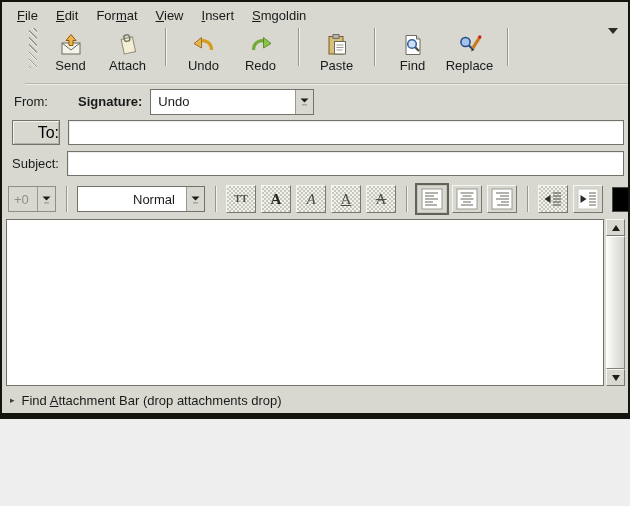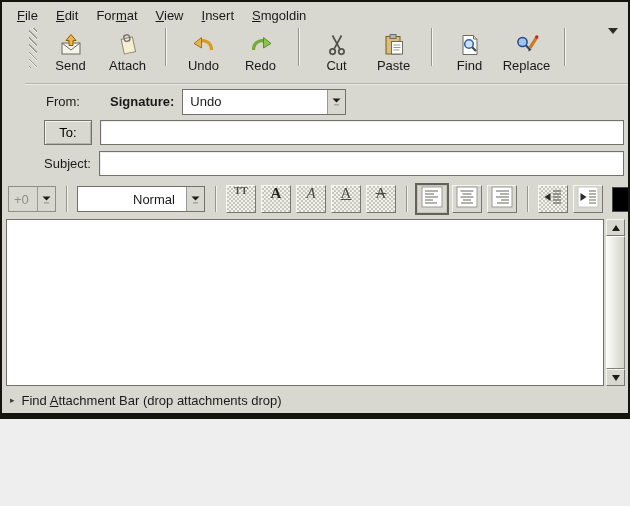--- a/index.html
+++ b/index.html
@@ -29,56 +29,56 @@
   .tbtn .ticon { width: 24px; height: 24px; }
   .tbtn .ticon svg { width: 24px; height: 24px; display: block; }
   .tlabel { font-size: 13px; white-space: nowrap; }
   .tsep { width: 1px; height: 38px; background: #96968e; box-shadow: 1px 0 0 #f4f4ee; margin: 0 9px; flex: none; }
   .toolbar-chevron { margin-left: auto; margin-right: 2px; width: 0; height: 0;
           border-left: 5px solid transparent; border-right: 5px solid transparent;
           border-top: 6px solid #2c2c27; }
 
   
   .headers { display: flex; flex-direction: column; gap: 2px; padding: 3px 4px 2px 4px; flex: none; }
-  .hrow { display: flex; align-items: center; height: 29px; margin-left: 32px; }
+  .hrow { display: flex; align-items: center; height: 29px; }
   .hlabel { padding-left: 8px; white-space: nowrap; }
   .from-label { width: 52px; flex: none; }
   .subject-label { width: 52px; flex: none; padding-left: 6px; }
 
   .entry { height: 25px; border: 1px solid #72726a; background: #fff; flex: 1;
            font-family: "Liberation Sans", sans-serif; font-size: 13px; padding: 0 5px;
            box-shadow: inset 1px 1px 0 rgba(0,0,0,0.07); outline: none; }
 
   .combo { height: 26px; border: 1px solid #72726a; background: #fff;
            display: flex; align-items: center; cursor: default; }
   .combo-text { flex: 1; padding: 0 7px; white-space: nowrap; overflow: hidden; }
   .combo-btn { width: 18px; align-self: stretch; border-left: 1px solid #9a9a92;
                background: #d8d8d1; display: flex; align-items: center; justify-content: center; flex: none; }
   .from-combo { flex: 1; margin-left: 10px; }
   .sig-label { margin: 0 8px 0 12px; font-weight: bold; }
   .sig-combo { width: 164px; flex: none; }
 
   .to-button { width: 48px; height: 25px; margin-left: 6px; flex: none;
-               border: 1px solid #72726a; background: #d8d8d1; text-align: center;
+               border: 1px solid #72726a; background: #d8d8d1; text-align: right;
                box-shadow: inset 1px 1px 0 #f4f4ee, inset -1px -1px 0 #b2b2aa;
-               font-size: 13px; line-height: 23px; cursor: default; }
+               font-size: 16px; line-height: 23px; cursor: default; }
   .to-entry { margin-left: 8px; }
   .subject-entry { margin-left: 9px; }
 
   
   .formatbar { height: 38px; display: flex; align-items: center; padding: 0 8px 0 6px; gap: 5px; flex: none; }
   .fsep { width: 1px; height: 26px; background: #96968e; box-shadow: 1px 0 0 #f2f2ec; margin: 0 5px; flex: none; }
 
   .size-combo { width: 48px; background: #d8d8d1; border-color: #8e8e86; flex: none; }
   .size-combo .combo-text { color: #8f8f87; padding: 0 5px; }
   .style-combo { width: 128px; flex: none; padding-left: 48px; }
 
   .fbtn { width: 30px; height: 28px; flex: none;
           border: 1px solid; border-color: #f6f6f1 #77776f #77776f #f6f6f1;
-          background: #d8d8d1; display: flex; align-items: flex-start; justify-content: center;
+          background: #d8d8d1; display: flex; align-items: center; justify-content: center;
           cursor: default; }
   .stipple { background-color: #e4e4de;
              background-image: conic-gradient(#c7c7bf 25%, #f2f2ec 0 50%, #c7c7bf 0 75%, #f2f2ec 0);
              background-size: 4px 4px; }
   .fbtn.active { box-shadow: 0 0 0 2px #62625a; border-color: #c4c4bc; }
   .fmt-letter { font-family: "Liberation Serif", serif; font-size: 15px; color: #4c4c44; line-height: 1; }
   .fmt-tt { font-size: 10px; font-weight: bold; letter-spacing: 0; }
   .fmt-bold { font-weight: bold; color: #26261f; }
   .fmt-italic { font-style: italic; }
   .fmt-underline { text-decoration: underline; }
@@ -164,31 +164,20 @@
         <svg viewBox="0 0 24 24">
             <path d="M4.5 17 C4.5 8 14 5.5 17.5 10" fill="none" stroke="#73ab3b" stroke-width="3.2"></path>
             <polygon points="22,10.5 14.5,4.5 14.5,15" fill="#8bc34a" stroke="#4e7a1e" stroke-width="0.8"></polygon>
           </svg>
       </span>
       <span class="tlabel">Redo</span>
     </div>
 
     <div class="tsep"></div>
 
-    <div class="tbtn">
-      <span class="ticon">
-        <svg viewBox="0 0 24 24">
-            <path d="M7.5 2.5 L14.8 15.8" stroke="#50504a" stroke-width="1.7" fill="none"></path>
-            <path d="M16.5 2.5 L9.2 15.8" stroke="#50504a" stroke-width="1.7" fill="none"></path>
-            <circle cx="7.6" cy="18.6" r="2.7" fill="none" stroke="#50504a" stroke-width="1.7"></circle>
-            <circle cx="16.4" cy="18.6" r="2.7" fill="none" stroke="#50504a" stroke-width="1.7"></circle>
-          </svg>
-      </span>
-      <span class="tlabel">Cut</span>
-    </div>
 
 
     <div class="tbtn">
       <span class="ticon">
         <svg viewBox="0 0 24 24">
             <rect x="4" y="3.5" width="14" height="17.5" fill="#d9bd7a" stroke="#7a5c1e"></rect>
             <rect x="8" y="1.5" width="6" height="4" fill="#b4b4aa" stroke="#6e6e64"></rect>
             <rect x="9.5" y="8.5" width="11" height="12.5" fill="#fff" stroke="#6b6b5f"></rect>
             <path d="M11.5 12 h7 M11.5 14.5 h7 M11.5 17 h6" stroke="#9a9a94" stroke-width="1.1" fill="none"></path>
           </svg>

